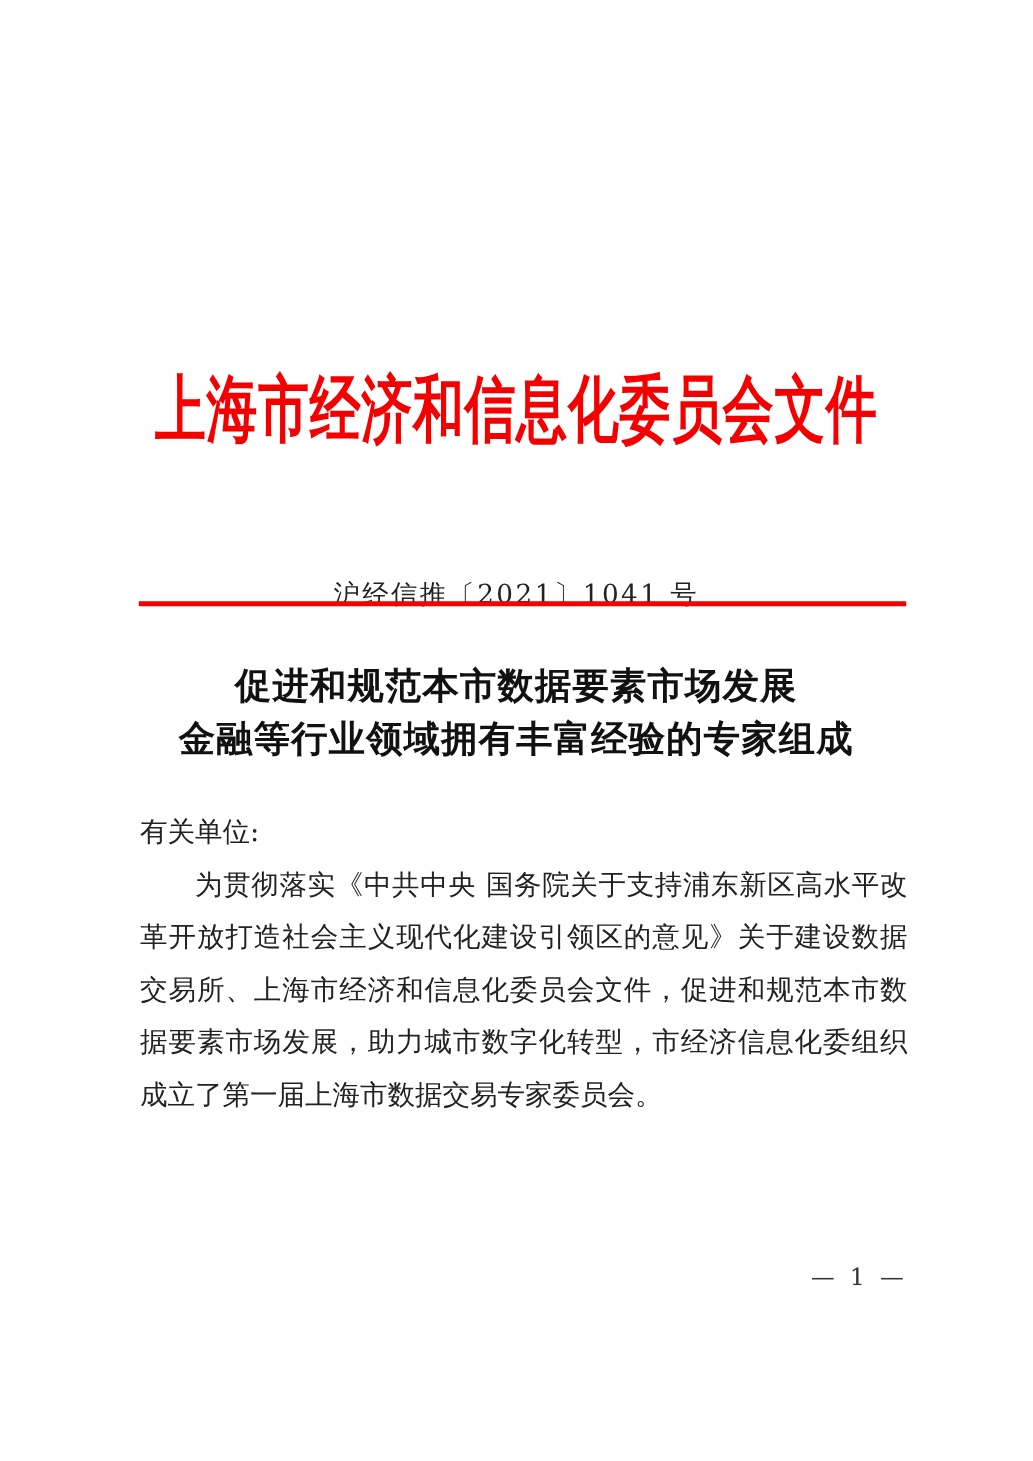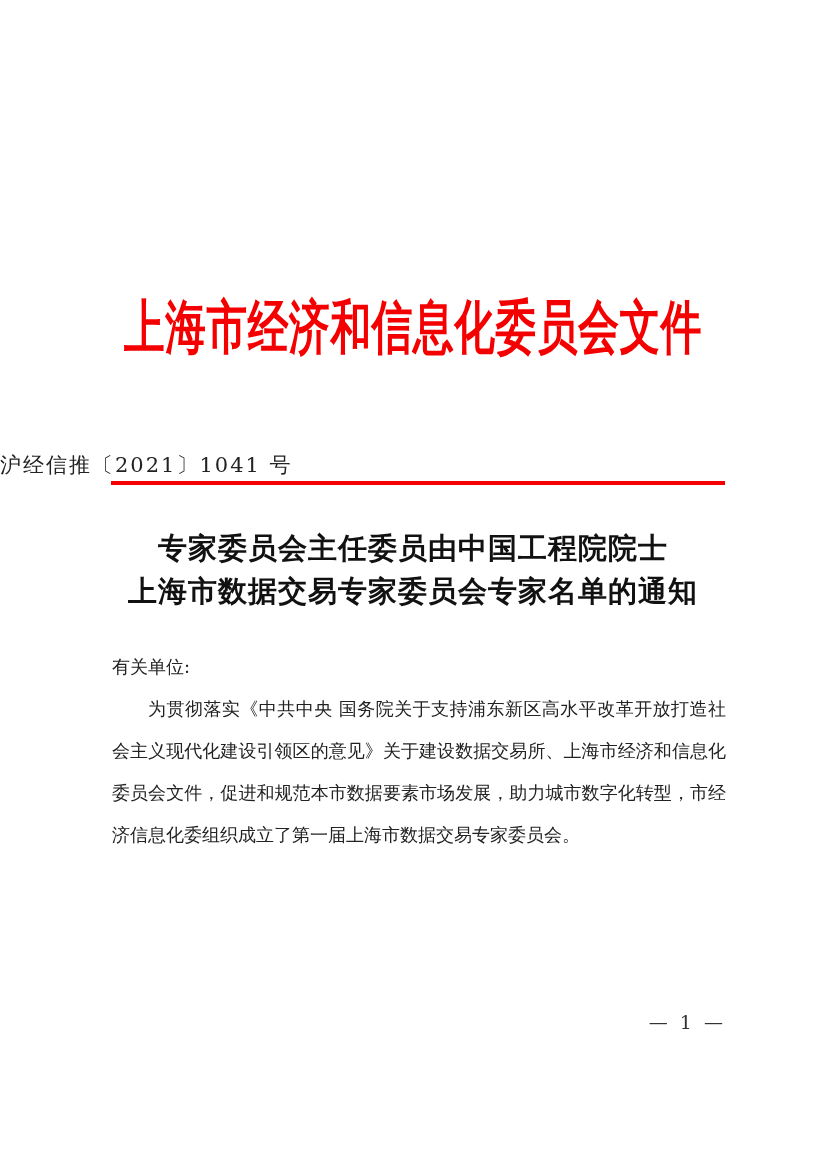--- a/index.html
+++ b/index.html
@@ -28,23 +28,24 @@
     font-weight: bold;
     color: var(--accent, #f40000);
     transform: scaleX(0.70);
     transform-origin: 50% 50%;
     white-space: nowrap;
     letter-spacing: 1px;
   }
   
   .doc-number {
     position: absolute;
-    top: 451px;
+    top: 461px;
     left: 0;
     width: 100%;
+    text-align: center;
     font-size: 21px;
     line-height: 28px;
     letter-spacing: 2px;
     color: #222222;
   }
   
   .red-rule {
     position: absolute;
     top: 481px;
     left: 111px;
@@ -64,21 +65,21 @@
     line-height: 43px;
     color: #111111;
     letter-spacing: 1px;
   }
   
   .body-text {
     position: absolute;
     top: 646px;
     left: 112px;
     width: 614px;
-    font-size: 18px;
+    font-size: 22px;
     line-height: 42px;
     color: #222222;
     text-align: justify;
   }
   .body-text p {
     margin: 0;
     text-indent: 2em;
   }
   .body-text .salutation {
     text-indent: 0;
@@ -99,22 +100,22 @@
 
 <div class="page">
 
   <div class="red-header">上海市经济和信息化委员会文件</div>
 
   <div class="doc-number">沪经信推〔2021〕1041 号</div>
 
   <div class="red-rule"></div>
 
   <div class="notice-title">
-    <div>专家委员会主任委员由中国工程院院士</div>
-    <div>上海市数据交易专家委员会专家名单的通知</div>
+    <div>促进和规范本市数据要素市场发展</div>
+    <div>金融等行业领域拥有丰富经验的专家组成</div>
   </div>
 
   <div class="body-text">
     <p class="salutation">有关单位:</p>
     <p>为贯彻落实《中共中央 国务院关于支持浦东新区高水平改革开放打造社会主义现代化建设引领区的意见》关于建设数据交易所、上海市经济和信息化委员会文件，促进和规范本市数据要素市场发展，助力城市数字化转型，市经济信息化委组织成立了第一届上海市数据交易专家委员会。</p>
   </div>
 
   <div class="page-number">— 1 —</div>
 
 </div>

